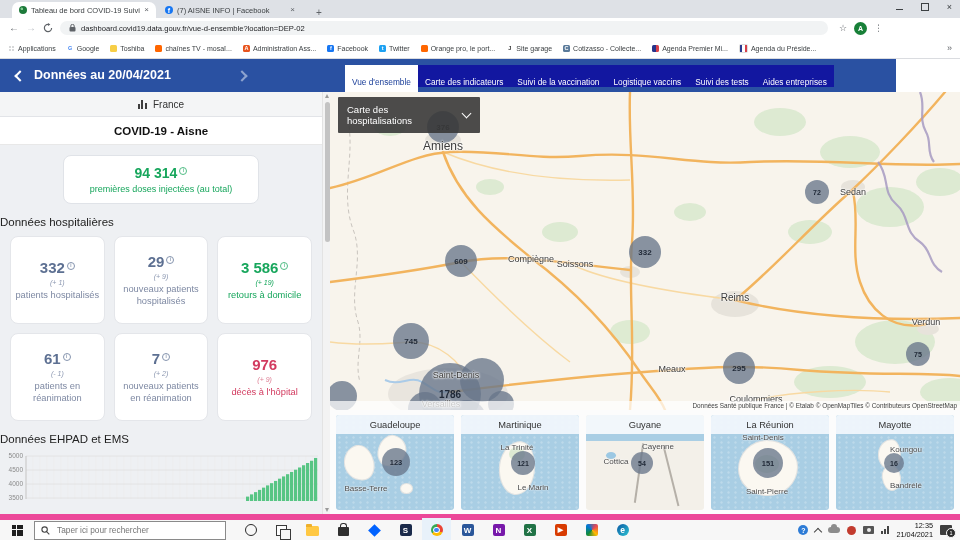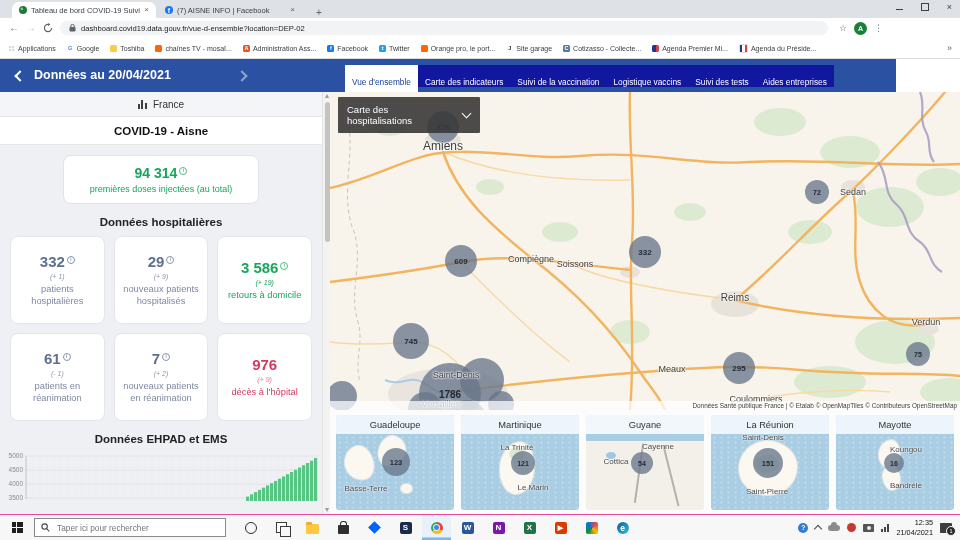--- a/index.html
+++ b/index.html
@@ -49,21 +49,21 @@
   
   .sidebar{left:0;top:92px;width:322px;height:422px;background:#eef0f3;overflow:hidden;}
   .s-region{height:24px;background:#f4f5f6;border-bottom:1px solid #e2e4e8;display:flex;align-items:center;justify-content:center;gap:6px;font-size:10px;color:#333;}
   .bars{display:flex;align-items:flex-end;gap:1.5px;height:9px;}
   .bars i{display:block;width:2px;background:#3d3d3d;}
   .s-title{height:27px;background:#fff;border-bottom:1px solid #e8e8e8;display:flex;align-items:center;justify-content:center;font-size:11.5px;font-weight:bold;color:#111;}
   .vcard{width:182px;margin:10px auto 4px;background:#fff;border:1px solid #e0e3e8;border-radius:8px;padding:9px 6px 8px;text-align:center;}
   .vval{font-size:14px;font-weight:bold;}
   .vlbl{font-size:9px;margin-top:3px;line-height:1.25;}
   .info-i{display:inline-flex;width:6px;height:6px;border:0.8px solid currentColor;border-radius:50%;font-size:4.5px;align-items:center;justify-content:center;font-style:normal;vertical-align:super;margin-left:2px;opacity:.75;}
-  .sechead{text-align:center;font-size:11.5px;font-weight:bold;color:#222;margin:12px 0 8px;}
+  .sechead{font-size:11.5px;font-weight:normal;color:#222;margin:12px 0 8px;}
   .stats{display:grid;grid-template-columns:repeat(3,1fr);gap:9px;padding:0 10px;}
   .scard{background:#fff;border:1px solid #e4e6ea;border-radius:8px;min-height:88px;display:flex;flex-direction:column;align-items:center;justify-content:center;text-align:center;padding:4px 3px;box-sizing:border-box;}
   .sval{font-size:15px;font-weight:bold;}
   .sdelta{font-size:7px;font-style:italic;margin:3px 0;}
   .slbl{font-size:9.3px;line-height:1.3;}
   .ehpad-svg{display:block;margin-top:4px;}
   
   .sbar{left:322px;top:92px;width:8px;height:422px;background:#f3f3f3;border-left:1px solid #e3e3e3;box-sizing:border-box;}
   .sb-thumb{position:absolute;left:1.5px;top:10px;width:5px;height:140px;background:#c3c3c3;border-radius:3px;}
   .sb-up,.sb-dn{position:absolute;left:1.5px;width:0;height:0;border-left:2.5px solid transparent;border-right:2.5px solid transparent;}
@@ -98,21 +98,21 @@
   .m-p1{left:48px;top:32px;width:16px;height:14px;border-radius:50%;background:#dcead2;box-shadow:none;}
   .gy-sea{left:0;top:19px;width:118px;height:7px;background:#a9cee4;box-shadow:none;border-radius:0;}
   .gy-lake{left:20px;top:37px;width:10px;height:7px;background:#9cc8e3;box-shadow:none;border-radius:50%;}
   .gy-r1{left:52px;top:28px;width:1.5px;height:60px;background:#b5b0a8;box-shadow:none;transform:rotate(8deg);}
   .gy-r2{left:84px;top:30px;width:1.5px;height:62px;background:#b5b0a8;box-shadow:none;transform:rotate(-14deg);}
   .r-i1{left:27px;top:25px;width:60px;height:56px;border-radius:48% 52% 50% 50%/52% 48% 52% 48%;}
   .r-p1{left:44px;top:40px;width:24px;height:18px;border-radius:50%;background:#d9e8cf;box-shadow:none;}
   .my-i1{left:42px;top:24px;width:23px;height:30px;border-radius:55% 45% 50% 50%/50% 60% 40% 50%;transform:rotate(6deg);}
   .my-i2{left:46px;top:50px;width:19px;height:26px;border-radius:50% 50% 55% 45%/45% 50% 50% 55%;transform:rotate(-8deg);}
   
-  .taskbar{left:0;top:514px;width:960px;height:26px;background:#f7f7f7;border-top:1px solid #ec4899;box-sizing:border-box;
+  .taskbar{left:0;top:514px;width:960px;height:26px;background:#f7f7f7;border-top:6px solid #ec4899;box-sizing:border-box;
            display:flex;align-items:center;}
   .tb-start{width:34px;height:25px;display:flex;align-items:center;justify-content:center;}
   .win-logo{width:11px;height:11px;background:
      linear-gradient(#f7f7f7,#f7f7f7) center/11px 1.4px no-repeat,
      linear-gradient(#f7f7f7,#f7f7f7) center/1.4px 11px no-repeat,#1f1f1f;}
   .tb-search{width:192px;height:19px;background:#fff;border:1px solid #8a8a8a;display:flex;align-items:center;gap:5px;padding:0 6px;box-sizing:border-box;}
   .tb-search input{border:0;outline:0;width:150px;font-size:8.3px;color:#555;font-family:"Liberation Sans",sans-serif;background:transparent;}
   .tbi{width:29px;height:25px;display:flex;align-items:center;justify-content:center;position:relative;}
   .tbi.active{background:#e8f1fa;box-shadow:inset 0 -2.5px 0 #76b9ed;}
   .ic{position:relative;display:flex;align-items:center;justify-content:center;}
@@ -271,21 +271,21 @@
       <div class="vval" id="vacc-val" style="color: rgb(23, 166, 92);">
         <span>94 314</span><span class="info-i">i</span>
       </div>
       <div class="vlbl" id="vacc-lbl" style="color: rgb(23, 166, 92);">premières doses injectées (au total)</div>
     </div>
     <div class="sechead">Données hospitalières</div>
     <div class="stats" id="stats-grid">
         <div class="scard">
           <div class="sval" style="color: rgb(93, 112, 146);">332<span class="info-i">i</span></div>
           <div class="sdelta" style="color: rgb(141, 153, 178);">(+ 1)</div>
-          <div class="slbl" style="color: rgb(126, 137, 163);">patients hospitalières</div>
+          <div class="slbl" style="color: rgb(126, 137, 163);">patients hospitalisés</div>
         </div>
         <div class="scard">
           <div class="sval" style="color: rgb(93, 112, 146);">29<span class="info-i">i</span></div>
           <div class="sdelta" style="color: rgb(141, 153, 178);">(+ 9)</div>
           <div class="slbl" style="color: rgb(126, 137, 163);">nouveaux patients hospitalisés</div>
         </div>
         <div class="scard">
           <div class="sval" style="color: rgb(23, 166, 92);">3 586<span class="info-i">i</span></div>
           <div class="sdelta" style="color: rgb(23, 166, 92);">(+ 19)</div>
           <div class="slbl" style="color: rgb(23, 166, 92);">retours à domicile</div>

